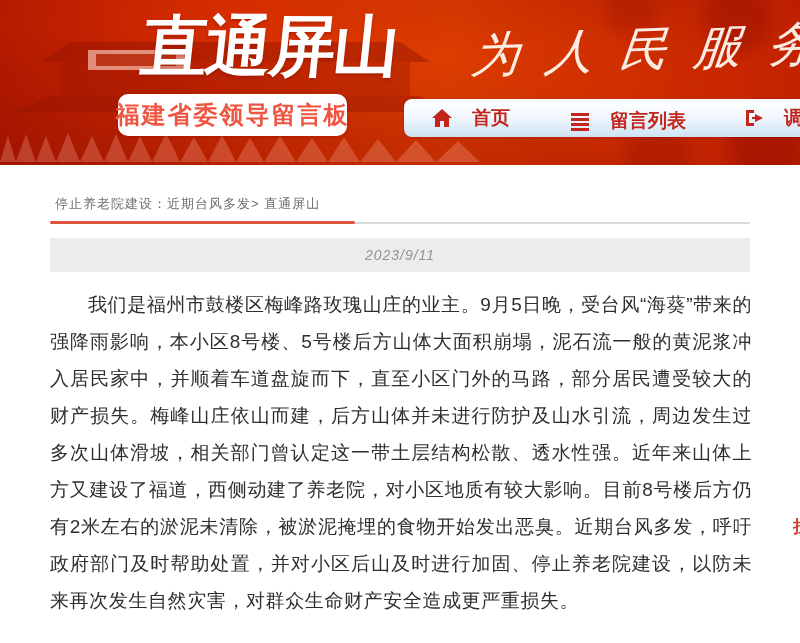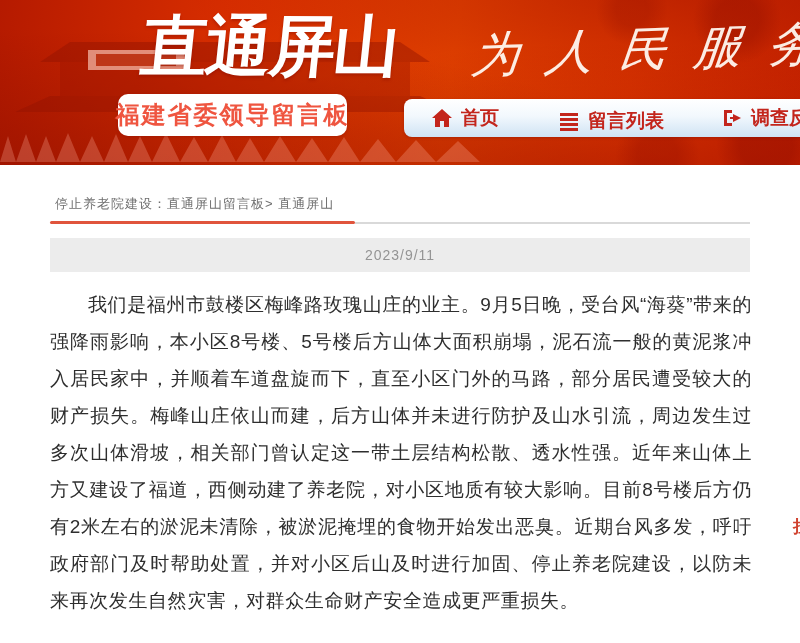--- a/index.html
+++ b/index.html
@@ -40,42 +40,42 @@
     color:#fff7f0;font-size:48px;line-height:70px;font-style:italic;
     letter-spacing:26px;transform:rotate(-2deg) skewX(-8deg);opacity:.95;white-space:nowrap;
     font-family:"DejaVu Serif","Liberation Serif",serif;
   }
   .navbar{
     position:absolute;left:404px;top:99px;width:420px;height:38px;
     background:linear-gradient(180deg,#ffffff 0%,#f2f8fd 45%,#cfe3f4 100%);
     border-radius:8px 0 0 8px;display:flex;align-items:center;overflow:hidden;
     box-shadow:0 1px 3px rgba(120,10,0,.3);
   }
-  .nav-item{display:flex;align-items:center;gap:7px;color:#c3251c;font-size:19px;font-weight:bold;
+  .nav-item{display:flex;align-items:center;gap:18px;color:#c3251c;font-size:19px;font-weight:bold;
     white-space:nowrap;cursor:pointer;}
   .nav-item .nicon{display:inline-flex;width:24px;height:24px;}
   .nav-home{margin-left:26px;}
   .nav-list{margin-left:58px;margin-top:6px;}
   .nav-feedback{margin-left:56px;}
 
   
   .content{position:relative;width:800px;}
   .breadcrumb{margin:30px 0 0 55px;font-size:13px;color:#6e6e6e;letter-spacing:1px;}
   .breadcrumb a{color:#6e6e6e;text-decoration:none;cursor:pointer;}
   .rule{display:flex;align-items:center;margin:8px 50px 0 50px;}
   .rule-red{width:305px;height:3px;background:#e0543c;border-radius:2px;}
   .rule-gray{flex:1;height:2px;background:#d9d9d9;}
   .article-title{
     margin:28px 50px 0 50px;text-align:center;
     color:#262626;font-size:23px;font-weight:bold;letter-spacing:1px;line-height:32px;
   }
   .date-bar{
     margin:14px 50px 0 50px;height:34px;background:#ececec;
     display:flex;align-items:center;justify-content:center;
-    color:#949494;font-size:14px;letter-spacing:1px;
+    color:#949494;font-size:14px;letter-spacing:1px;font-style:italic;
   }
   .article-body{
     margin:14px 48px 0 50px;
     color:#2e2e2e;font-size:19px;line-height:37px;letter-spacing:.6px;
     text-align:justify;text-indent:2em;
   }
 
   
   .float-widget{
     position:absolute;right:-12px;top:503px;width:26px;
@@ -141,21 +141,21 @@
         </span>
         <span>调查反馈</span>
       </div>
 
     </div>
   </div>
 
   <div class="content">
 
     <div class="breadcrumb">
-      <span>停止养老院建设：</span><a>直通屏山留言板</a><span>&gt;</span>
+      <span>停止养老院建设：</span><a>近期台风多发</a><span>&gt;</span>
       <span>直通屏山</span>
     </div>
 
     <div class="rule">
       <div class="rule-red"></div>
       <div class="rule-gray"></div>
     </div>
 
 
     <div class="date-bar">

